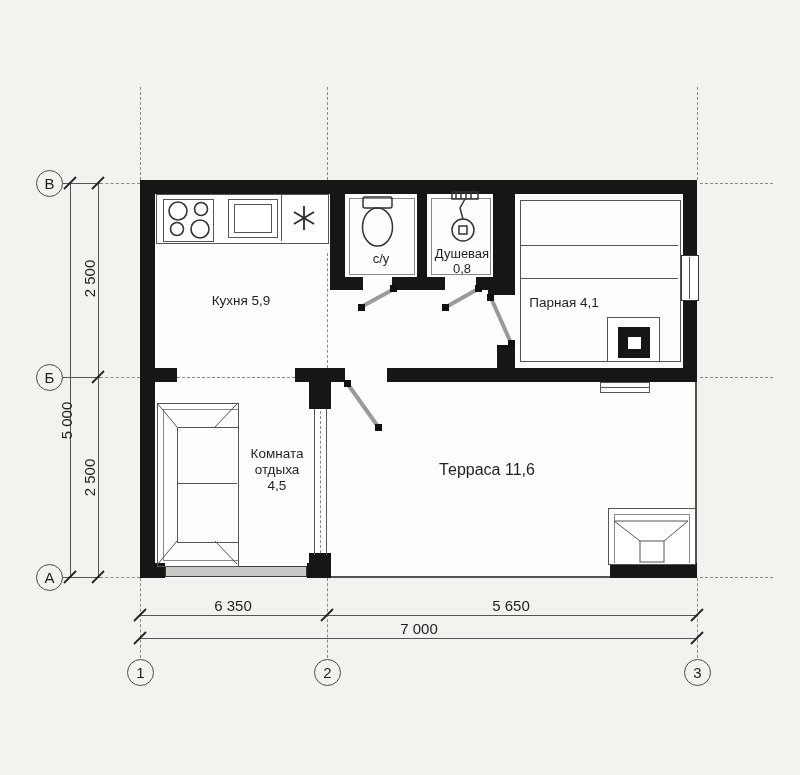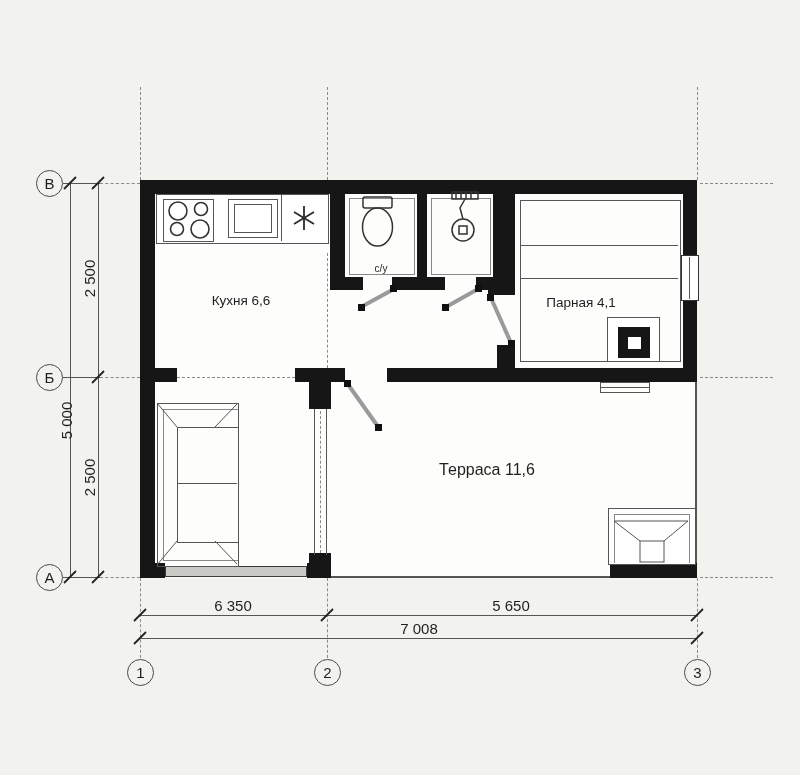--- a/index.html
+++ b/index.html
@@ -188,31 +188,40 @@
     </g>
 
     <g stroke="#555" stroke-width="1" fill="none">
       <line x1="614" y1="521" x2="688" y2="521"></line>
       <line x1="614" y1="521" x2="640" y2="541"></line>
       <line x1="688" y1="521" x2="664" y2="541"></line>
       <rect x="640" y="541" width="24" height="21"></rect>
     </g>
   </svg>
 
-  <div class="room-label" style="left:181px;top:293px;width:120px;">Кухня 6,6</div>
-  <div class="room-label" style="left:351px;top:251px;width:60px;font-size:10px;margin-top:10px;">с/у</div>
-  <div class="room-label" style="left:521px;top:295px;width:120px;">Парная 4,1</div>
+  <div class="room-label" style="left:181px;top:293px;width:120px;">Кухня 5,9</div>
+  <div class="room-label" style="left:351px;top:251px;width:60px;font-size:13px;">с/у</div>
+  <div class="room-label" style="left:412px;top:246px;width:100px;font-size:13px;line-height:15px;">
+    <div>Душевая</div>
+    <div>0,8</div>
+  </div>
+  <div class="room-label" style="left:504px;top:295px;width:120px;">Парная 4,1</div>
+  <div class="room-label" style="left:217px;top:446px;width:120px;">
+    <div>Комната</div>
+    <div>отдыха</div>
+    <div>4,5</div>
+  </div>
   <div class="room-label" style="left:417px;top:462px;width:140px;font-size:16px;">Терраса 11,6</div>
 
   <div class="dim-label rot" style="left:36px;top:412px;width:60px;">5 000</div>
   <div class="dim-label rot" style="left:59px;top:270px;width:60px;">2 500</div>
   <div class="dim-label rot" style="left:59px;top:469px;width:60px;">2 500</div>
   <div class="dim-label" style="left:203px;top:597px;width:60px;">6 350</div>
   <div class="dim-label" style="left:481px;top:597px;width:60px;">5 650</div>
-  <div class="dim-label" style="left:389px;top:620px;width:60px;">7 008</div>
+  <div class="dim-label" style="left:389px;top:620px;width:60px;">7 000</div>
 
   <div class="gcircle" style="left:36px;top:170px;">В</div>
   <div class="gcircle" style="left:36px;top:364px;">Б</div>
   <div class="gcircle" style="left:36px;top:564px;">А</div>
   <div class="gcircle" style="left:127px;top:659px;">1</div>
   <div class="gcircle" style="left:314px;top:659px;">2</div>
   <div class="gcircle" style="left:684px;top:659px;">3</div>
 
 </div>
 

